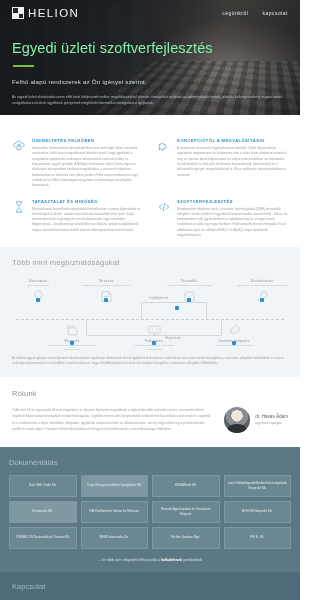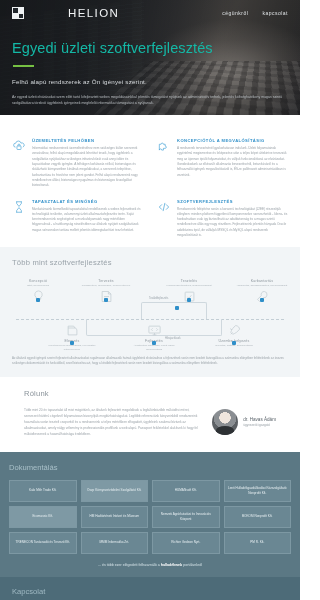--- a/index.html
+++ b/index.html
@@ -46,25 +46,25 @@
 
   .topbar { display:flex; align-items:center; justify-content:space-between; }
   .logo { display:flex; align-items:center; gap:4px; }
   .logo-mark {
     width:12px;height:12px;background:#eef1f3;
     display:grid;grid-template-columns:1fr 1fr;grid-template-rows:1fr 1fr;
     gap:1px;padding:1px;
   }
   .logo-mark i { background:#21262b; display:block; }
   .logo-mark i:nth-child(2), .logo-mark i:nth-child(3) { background:#eef1f3; }
-  .logo-text { color:#f2f4f6; font-size:11.5px; letter-spacing:1.4px; font-weight:400;margin-left:40px; }
+  .logo-text { color:#f2f4f6; font-size:11.5px; letter-spacing:1.4px; font-weight:400; }
   .nav { display:flex; gap:14px; }
   .nav a { color:#dfe3e6; font-size:5px; letter-spacing:.5px; text-decoration:none; }
 
-  .hero h1 { color:#14b8a6; font-size:14.5px; font-weight:400; margin-top:21px; letter-spacing:.1px; }
+  .hero h1 { color:#86efac; font-size:14.5px; font-weight:400; margin-top:21px; letter-spacing:.1px; }
   .rule { width:21px; height:2px; background:#76c043; margin:9px 0 11px 1px; }
   .hero h2 { color:#d9dde0; font-size:6.2px; font-weight:400; letter-spacing:.2px; }
   .hero p { color:#b9bec2; font-size:3.5px; line-height:1.85; margin-top:9px; max-width:278px; }
 
   
   .services { background:#ffffff; padding:12px 12px 9px; }
   .sec-head { color:#8b949b; font-size:7.6px; font-weight:400; letter-spacing:.2px; }
   .svc-grid { display:grid; grid-template-columns:1fr 1fr; gap:10px 14px; margin-top:11px; }
   .svc { display:flex; gap:6px; }
   .svc-ico { flex:0 0 14px; height:14px; color:#3f9fd4; margin-top:1px; }
@@ -81,21 +81,21 @@
   .node .n-ico { color:#c3ccd2; height:17px; display:flex; align-items:center; justify-content:center; }
   .node .n-ico svg { width:15px; height:15px; }
   .node .n-t { font-size:3.5px; color:#8d969d; letter-spacing:.2px; }
   .node .n-d { font-size:2.5px; color:#aab2b8; line-height:1.6; margin-top:1px; }
   .dot { position:absolute; width:4px; height:4px; background:#2f8fc9; border-radius:1px; }
   .minitag { position:absolute; font-size:2.6px; color:#9aa3aa; }
   .connector { position:absolute; border:1px solid #cfd8de; border-bottom:none; }
   .process-note { color:#9aa2a8; font-size:2.9px; line-height:1.75; margin-top:7px; }
 
   
-  .about { background:#fff; padding:12px 24px 14px; }
+  .about { background:#fff; padding:12px 12px 14px; }
   .about .sec-head { color:#8b949b; }
   .about-body { display:flex; gap:10px; margin-top:9px; align-items:center; }
   .about-txt { color:#9aa2a8; font-size:3.2px; line-height:1.95; flex:1; }
   .person { display:flex; align-items:center; gap:5px; }
   .avatar {
     width:26px;height:26px;border-radius:50%;
     background:radial-gradient(circle at 50% 34%, #efe6de 0 26%, #8a8e92 27% 52%, #5d6165 53% 100%);
     position:relative; overflow:hidden; flex:0 0 26px;
   }
   .avatar:after { content:""; position:absolute; left:4px; right:4px; bottom:0; height:9px; background:#2d3134; border-radius:50% 50% 0 0; }
@@ -202,21 +202,21 @@
       <div>
         <div class="svc-t">SZOFTVERFEJLESZTÉS</div>
         <div class="svc-b">Rendszereink felépítése során a korszerű technológiákat (J2EE) részesítjük előnyben: minden platform függetlenül komponensekre szervezhetők - kliens- és hordozhatóan csak igy biztosítható az adatbiztonság és a magas szintű rendelkezésre állás egy nagy részében. Fejlesztéseink jelentős hányada Oracle adatbázisra épül, de vállaljuk MSSQL és MySQL alapú rendszerek megvalósítását is.</div>
       </div>
     </div>
 
   </div>
 </section>
 
 <section class="process">
-  <div class="sec-head">Több mint szoftverfejlesztés</div>
+  <div class="sec-head">Több mint megbízhatóságukat</div>
 
   <div class="flow">
     <div class="flow-line"></div>
 
     <div class="connector" style="left:129px; top:27px; width:66px; height:17px; border-radius:2px 2px 0 0;"></div>
     <div class="connector" style="left:74px; top:44px; width:136px; height:17px; border-top:none; border-bottom:1px solid #cfd8de; border-radius:0 0 2px 2px;"></div>
     <div class="minitag" style="left:137px; top:22px;">Továbbfejlesztés</div>
     <div class="minitag" style="left:153px; top:62px;">Hibajavítások</div>
 
     <div class="node" style="left:0px; top:4px;">

